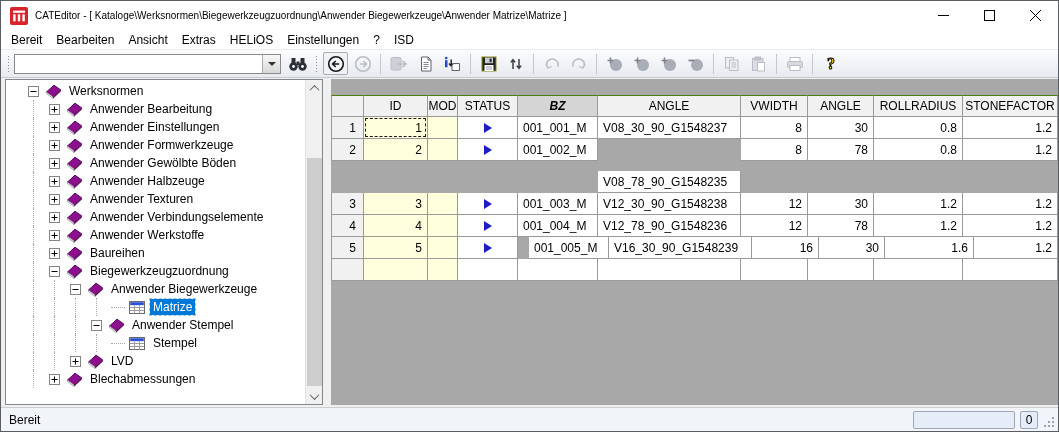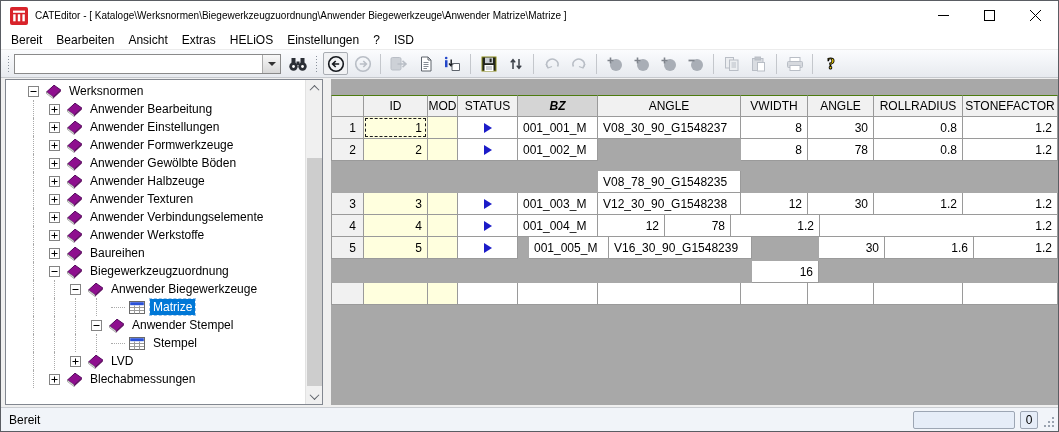--- a/index.html
+++ b/index.html
@@ -644,35 +644,36 @@
             <div class="tcell c-stonefactor" style="flex: 1 1 0%;">1.2</div>
           </div>
           <div class="trow">
             <div class="tcell c-num" style="width: 33px;">4</div>
             <div class="tcell c-id" style="width: 64px;">4</div>
             <div class="tcell c-mod" style="width: 30px;"></div>
             <div class="tcell c-status" style="width: 60px;">
               <span class="play-tri"></span>
             </div>
             <div class="tcell c-bz" style="width: 80px;">001_004_M</div>
+            <div class="tcell c-name" style="width: 143px;">V12_78_90_G1548236</div>
             <div class="tcell c-vwidth" style="width: 67px;">12</div>
             <div class="tcell c-angle" style="width: 66px;">78</div>
             <div class="tcell c-rollradius" style="width: 89px;">1.2</div>
             <div class="tcell c-stonefactor" style="flex: 1 1 0%;">1.2</div>
           </div>
           <div class="trow">
             <div class="tcell c-num" style="width: 33px;">5</div>
             <div class="tcell c-id" style="width: 64px;">5</div>
             <div class="tcell c-mod" style="width: 30px;"></div>
             <div class="tcell c-status" style="width: 60px;">
               <span class="play-tri"></span>
             </div>
             <div class="tcell c-bz" style="width: 80px; margin-left: 11px;">001_005_M</div>
             <div class="tcell c-name" style="width: 143px;">V16_30_90_G1548239</div>
-            <div class="tcell c-vwidth" style="width: 67px; margin-top: 24px;">16</div>
+            <div class="tcell c-vwidth" style="width: 67px;">16</div>
             <div class="tcell c-angle" style="width: 66px;">30</div>
             <div class="tcell c-rollradius" style="width: 89px;">1.6</div>
             <div class="tcell c-stonefactor" style="flex: 1 1 0%;">1.2</div>
           </div>
           <div class="trow">
             <div class="tcell c-num" style="width: 33px;"></div>
             <div class="tcell c-id" style="width: 64px;"></div>
             <div class="tcell c-mod" style="width: 30px;"></div>
             <div class="tcell c-status" style="width: 60px;"></div>
             <div class="tcell c-bz" style="width: 80px;"></div>

